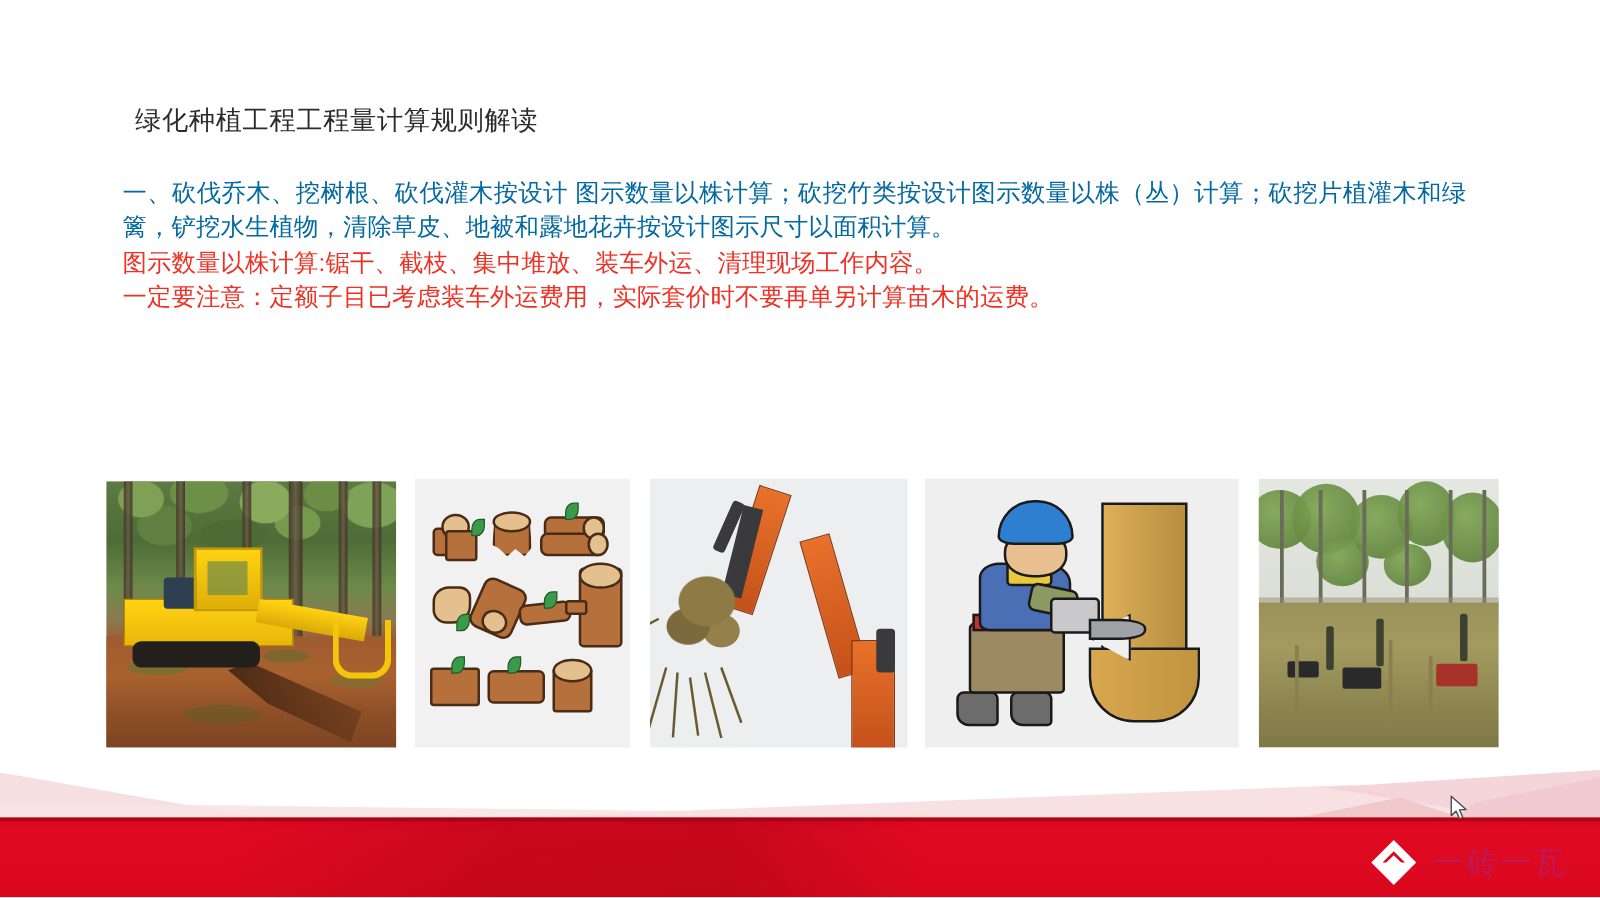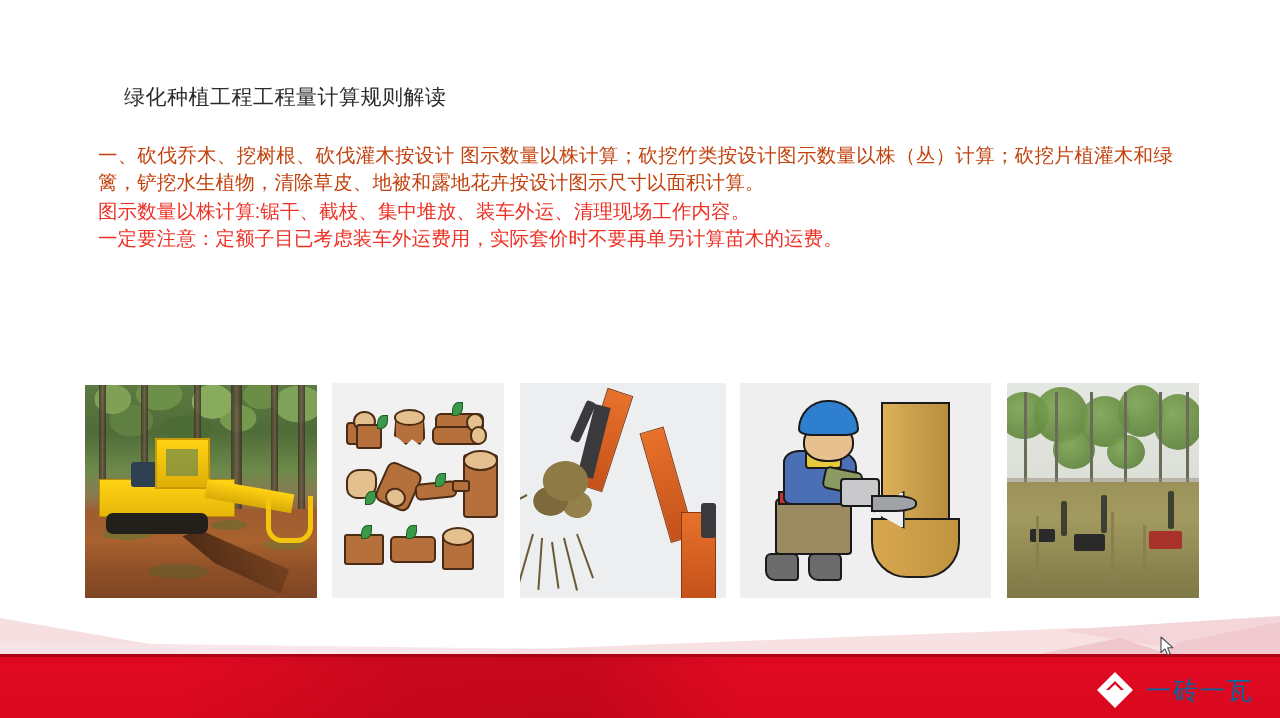--- a/index.html
+++ b/index.html
@@ -20,21 +20,21 @@
   #slide {
     position: absolute;
     inset: 0;
     background: #ffffff;
     overflow: hidden;
   }
 
   
   #slide-title {
     position: absolute;
-    left: 124px;
+    left: 108px;
     top: 82px;
     font-size: 21px;
     line-height: 30px;
     color: #2b2b2b;
     letter-spacing: 0.5px;
     white-space: nowrap;
     font-weight: 400;
   }
 
   
@@ -46,21 +46,21 @@
   }
   .para {
     font-size: 19.5px;
     line-height: 27px;
     letter-spacing: 0.1px;
     margin: 0;
     text-align: justify;
     text-justify: inter-ideograph;
   }
   .para-black {
-    color: #c2410c;
+    color: #0369a1;
   }
   .para-red {
     color: #ee3124;
   }
   .para-red-2 {
     color: #ee3124;
   }
   .spacer-xs { height: 2px; }
 
   
@@ -326,21 +326,21 @@
     height: 44px;
     display: flex;
     align-items: center;
     gap: 11px;
   }
   #logo-mark {
     width: 40px; height: 40px;
     position: relative;
   }
   #logo-text {
-    color: #0369a1;
+    color: #be185d;
     font-size: 25px;
     letter-spacing: 2px;
     line-height: 1;
     white-space: nowrap;
     font-weight: 500;
   }
 
   
   #cursor {
     position: absolute;

